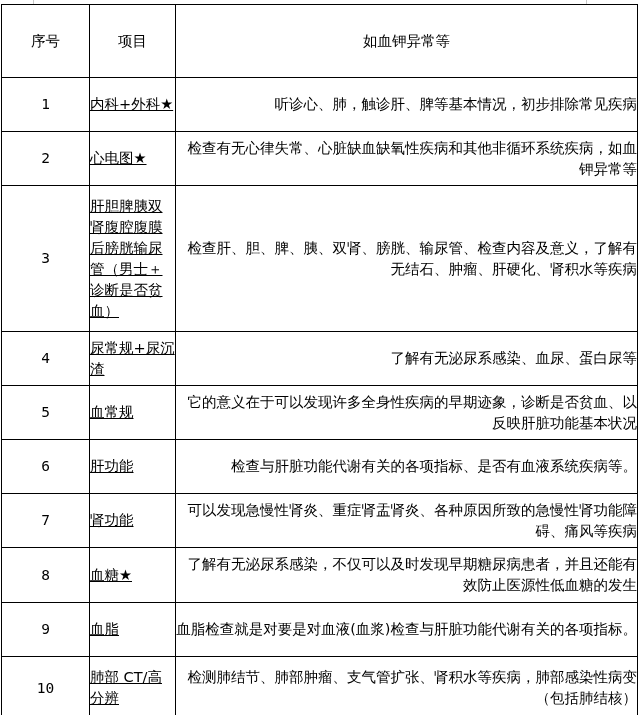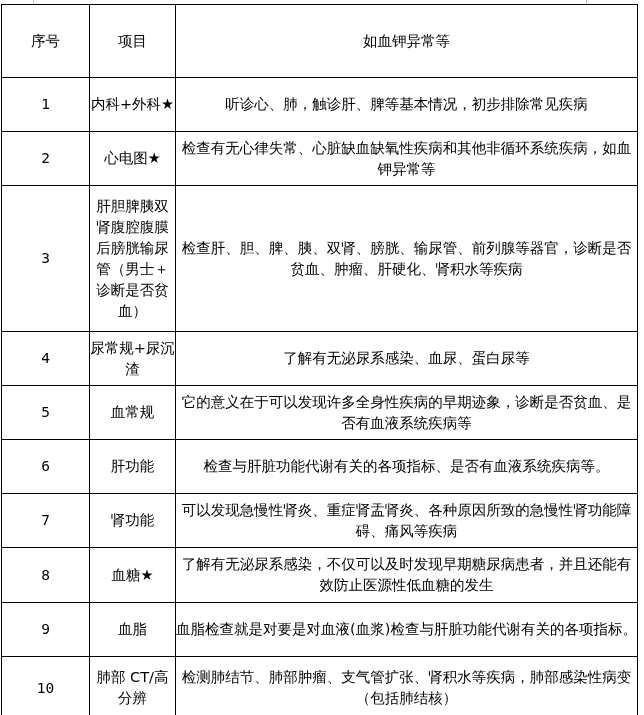--- a/index.html
+++ b/index.html
@@ -46,26 +46,27 @@
   th {
     text-align: center;
     height: 72px;
   }
   td.num {
     text-align: center;
     font-family: "DejaVu Sans Mono", "Liberation Mono", monospace;
     font-size: 14px;
   }
   td.item {
-    text-align: center;
+    text-align: left;
     padding: 0 8px 0 8px;
     line-height: 20.7px;
+    text-decoration: underline;
   }
   td.desc {
-    text-align: center;
+    text-align: right;
     padding: 0 10px 0 6px;
     line-height: 21.5px;
   }
 </style>
 </head>
 <body>
 
 <div class="corner-mark" style="left:33px;"></div>
 <div class="corner-mark" style="left:586px;"></div>
 
@@ -89,31 +90,31 @@
       <td class="desc">听诊心、肺，触诊肝、脾等基本情况，初步排除常见疾病</td>
     </tr>
     <tr style="height:54px;">
       <td class="num">2</td>
       <td class="item">心电图★</td>
       <td class="desc">检查有无心律失常、心脏缺血缺氧性疾病和其他非循环系统疾病，如血钾异常等</td>
     </tr>
     <tr style="height:146px;">
       <td class="num">3</td>
       <td class="item">肝胆脾胰双肾腹腔腹膜后膀胱输尿管（男士＋诊断是否贫血）</td>
-      <td class="desc">检查肝、胆、脾、胰、双肾、膀胱、输尿管、前列腺等器官，诊断是否贫血、肿瘤、肝硬化、肾积水等疾病</td>
+      <td class="desc">检查肝、胆、脾、胰、双肾、膀胱、输尿管、检查内容及意义，了解有无结石、肿瘤、肝硬化、肾积水等疾病</td>
     </tr>
     <tr style="height:54px;">
       <td class="num">4</td>
       <td class="item">尿常规+尿沉渣</td>
       <td class="desc">了解有无泌尿系感染、血尿、蛋白尿等</td>
     </tr>
     <tr style="height:54px;">
       <td class="num">5</td>
       <td class="item">血常规</td>
-      <td class="desc">它的意义在于可以发现许多全身性疾病的早期迹象，诊断是否贫血、是否有血液系统疾病等</td>
+      <td class="desc">它的意义在于可以发现许多全身性疾病的早期迹象，诊断是否贫血、以反映肝脏功能基本状况</td>
     </tr>
     <tr style="height:54px;">
       <td class="num">6</td>
       <td class="item">肝功能</td>
       <td class="desc">检查与肝脏功能代谢有关的各项指标、是否有血液系统疾病等。</td>
     </tr>
     <tr style="height:54px;">
       <td class="num">7</td>
       <td class="item">肾功能</td>
       <td class="desc">可以发现急慢性肾炎、重症肾盂肾炎、各种原因所致的急慢性肾功能障碍、痛风等疾病</td>

